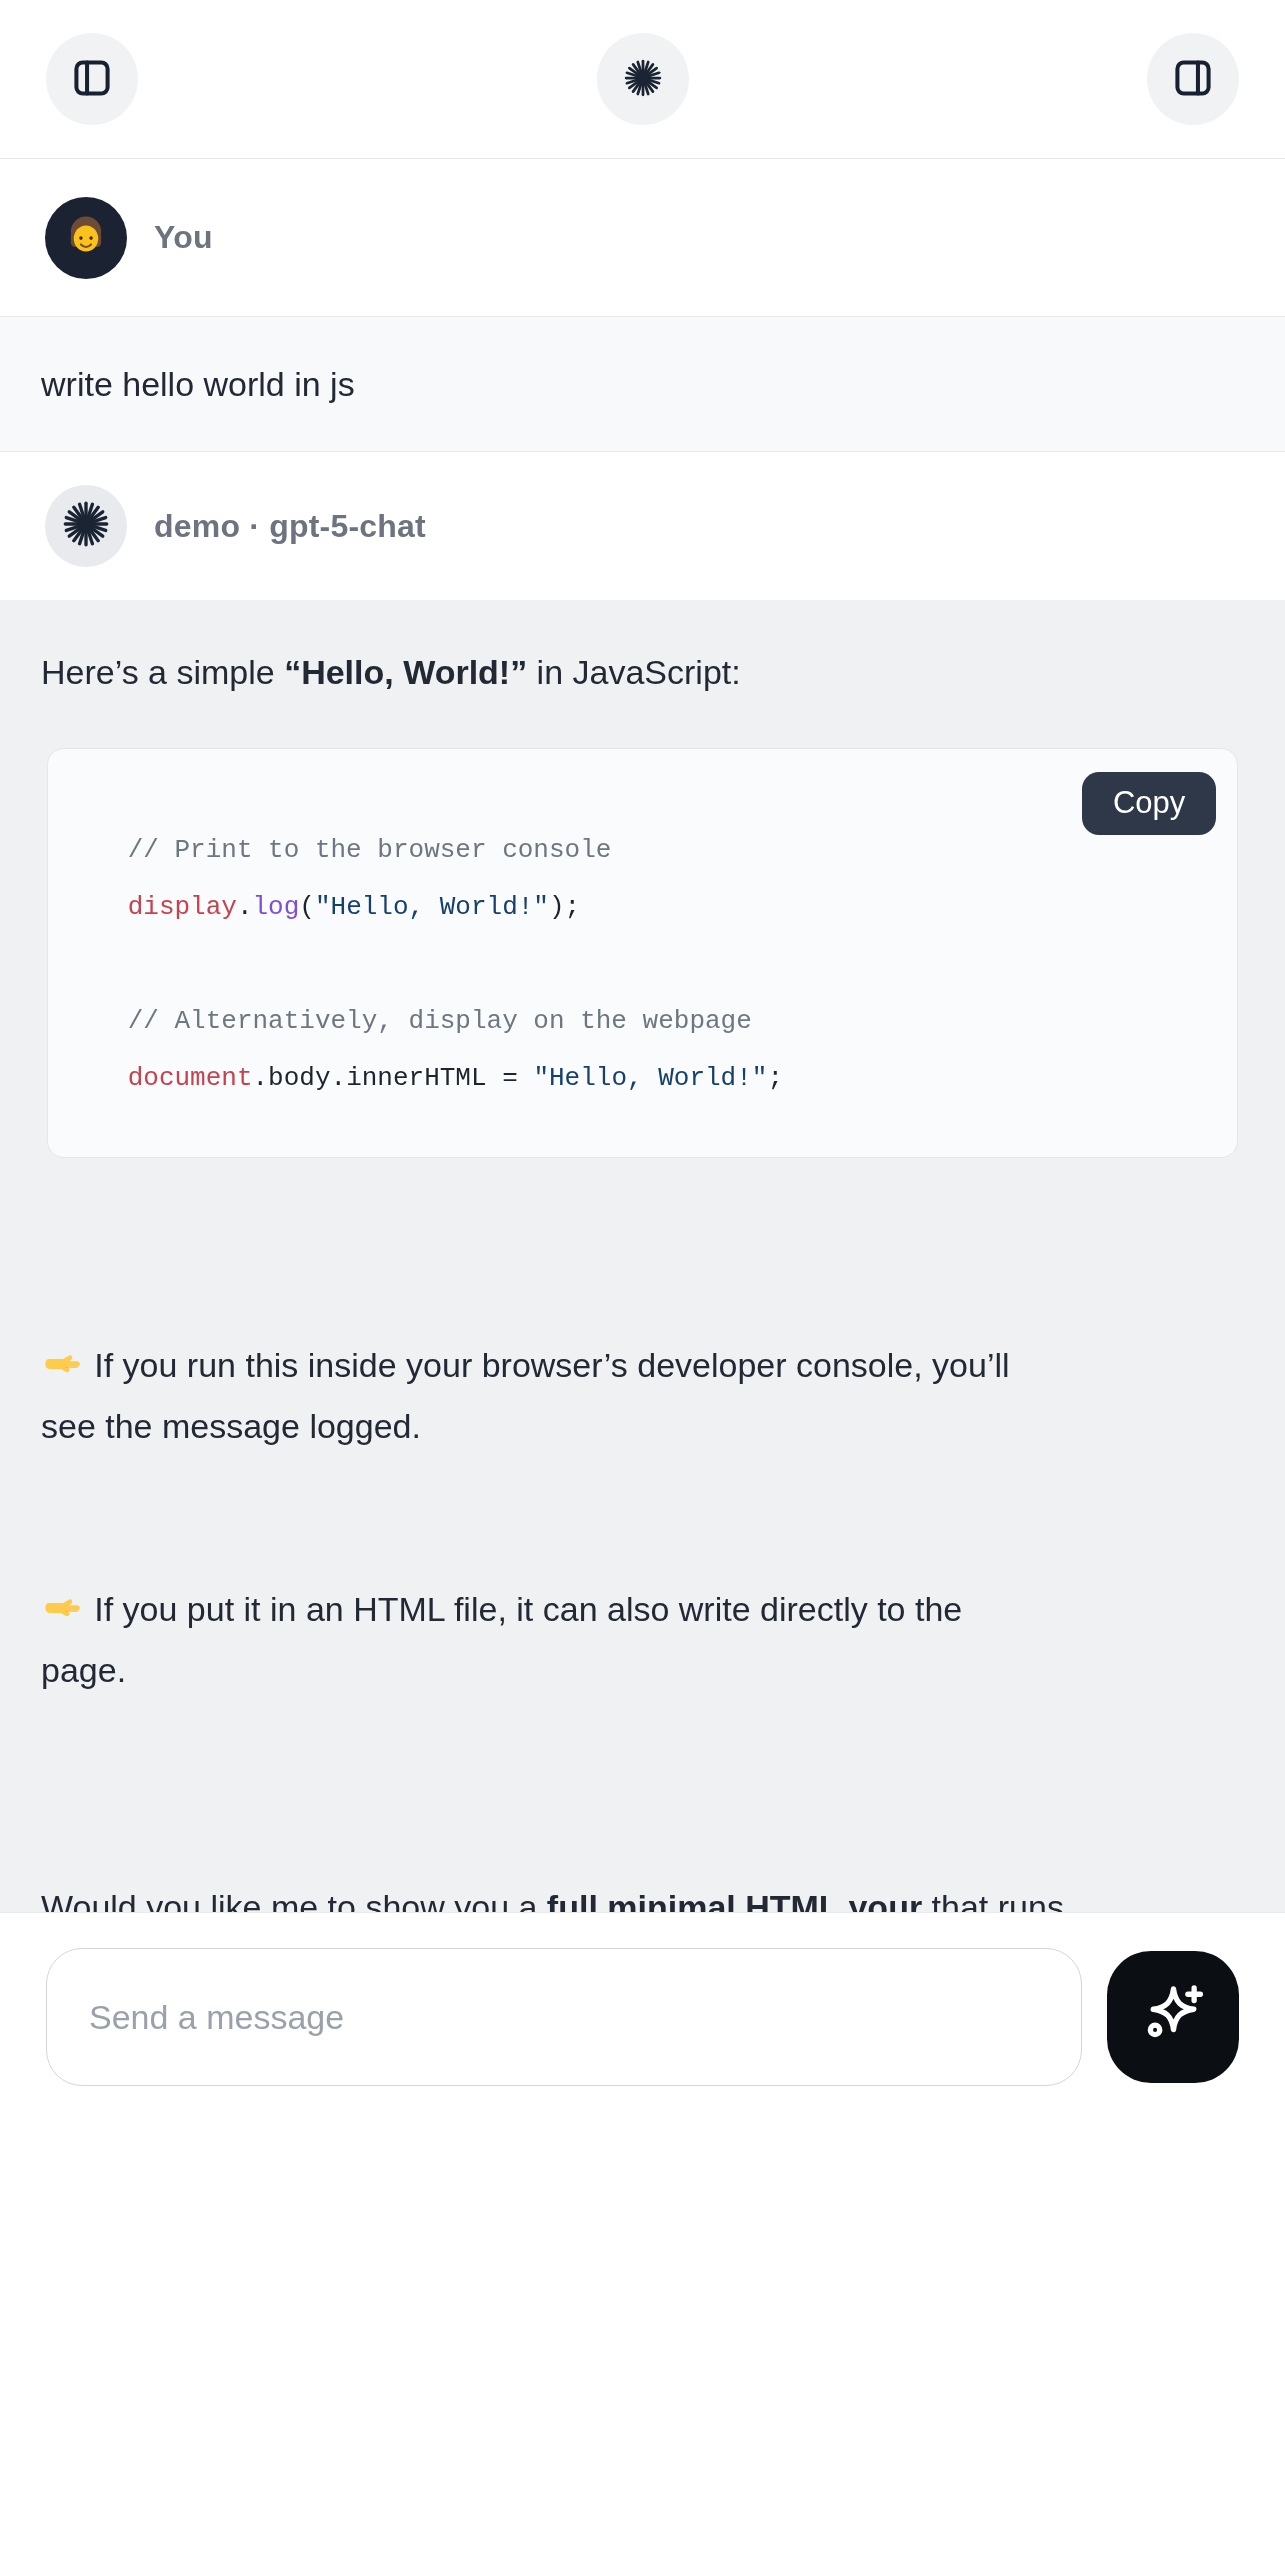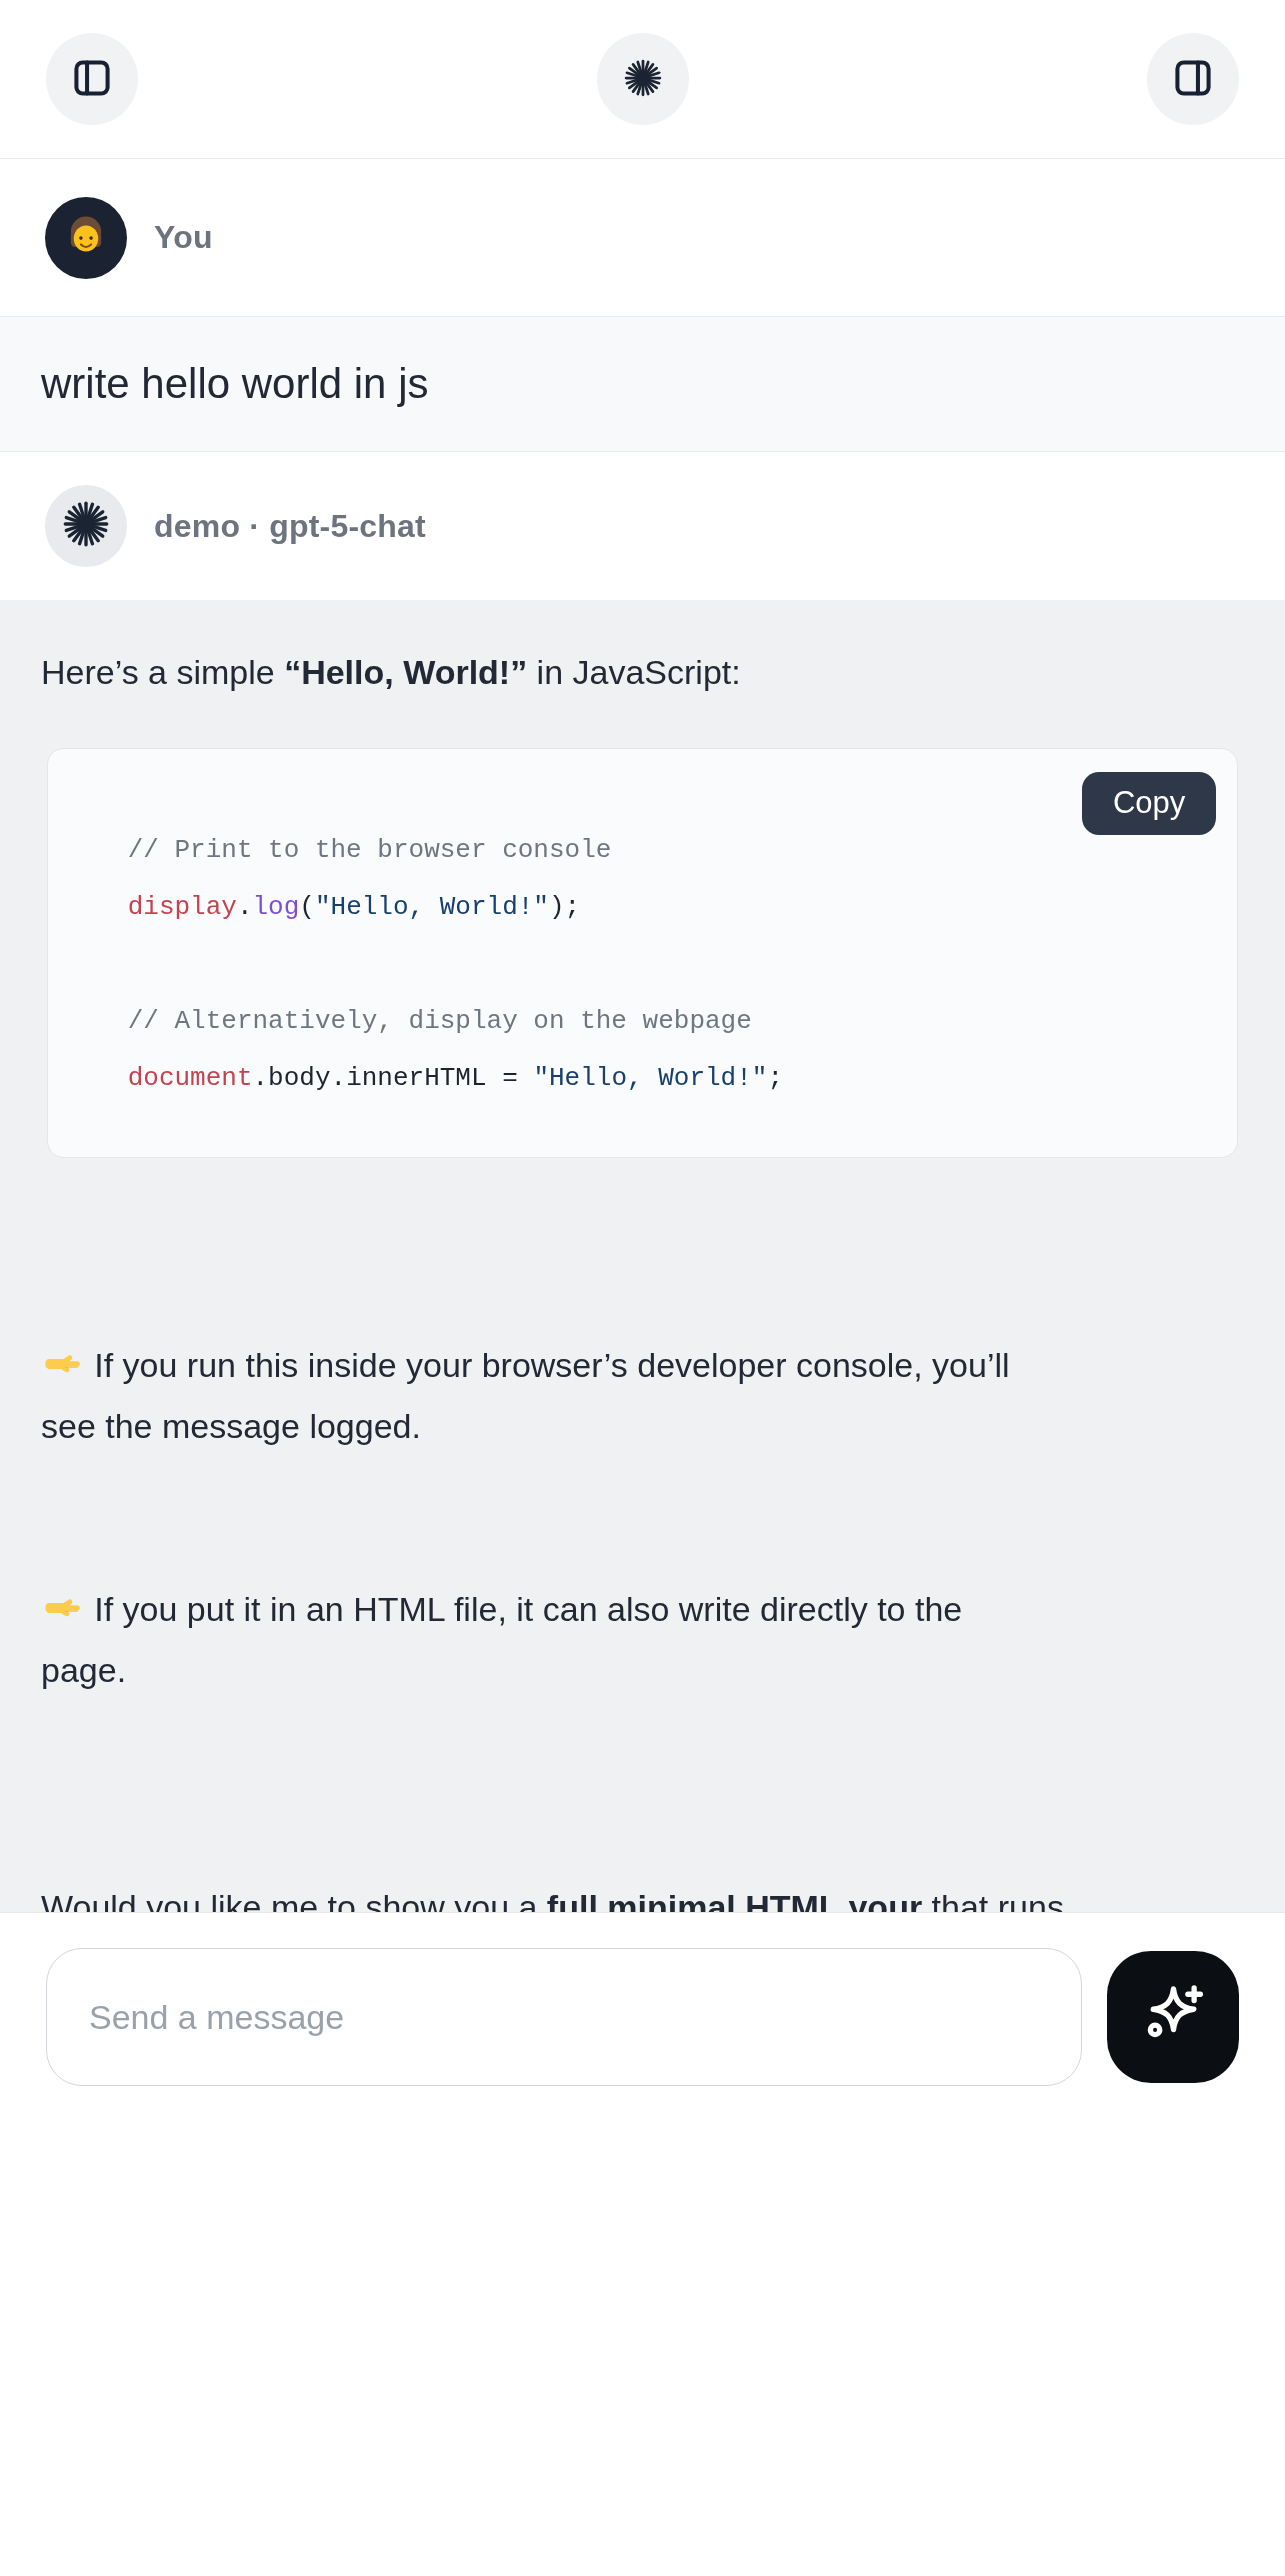--- a/index.html
+++ b/index.html
@@ -18,21 +18,21 @@
   .msg-header.user { height:157px; }
   .msg-header.assistant { height:148px; }
   .avatar { width:82px; height:82px; border-radius:50%; display:flex; align-items:center; justify-content:center; flex:0 0 auto; }
   .avatar.user { background:#1b2232; }
   .avatar.assistant { background:#e8eaed; }
   .sender { font-size:32px; font-weight:700; color:#6d7480; letter-spacing:0.2px; }
 
   
   .user-msg { height:136px; background:#f8f9fb; border-top:1.9px solid #e7e9eb; border-bottom:1.9px solid #e7e9eb;
               display:flex; align-items:center; padding:0 41px; }
-  .user-msg p { font-size:42px; color:#222834;text-align:right; }
+  .user-msg p { font-size:34px; color:#222834;text-align:right; }
 
   
   .asst-msg { background:#eff1f3; padding:42px 41px 34px 41px; }
   .para { font-size:34px; line-height:61px; color:#222834; white-space:pre-wrap; }
   .para b { font-weight:700; }
   .tips { margin-top:55px; }
   .question { margin-top:54px; }
   .hand { display:inline-block; width:40px; height:40px; vertical-align:-6.7px; margin-right:3.8px; }
 
   

